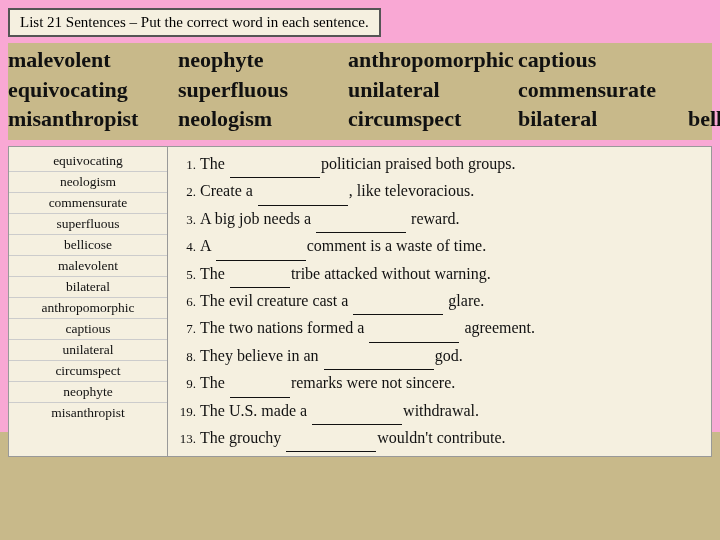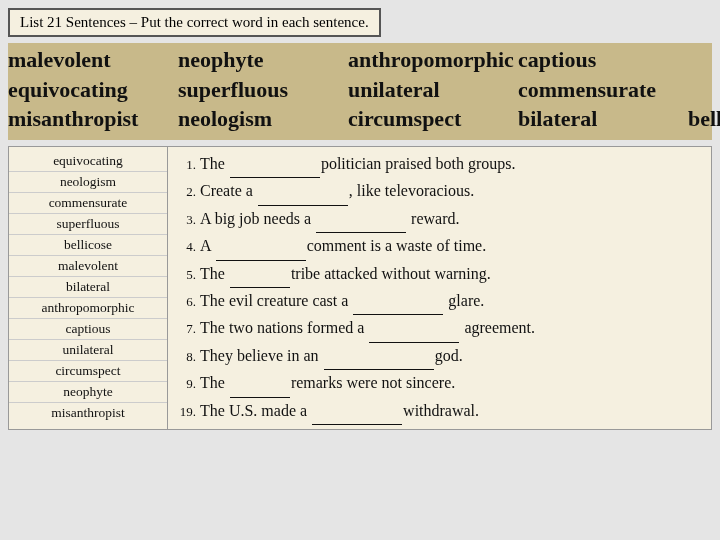--- a/index.html
+++ b/index.html
@@ -6,22 +6,22 @@
     body {
       width: 720px;
       height: 540px;
       background: #c8b98a;
       font-family: 'Times New Roman', Times, serif;
       overflow: hidden;
     }
 
     .outer {
       width: 720px;
-      height: 540px;
-      background: #e5e5e5;
+      height: 432px;
+      background: #f9a8d4;
       padding: 8px;
     }
 
     .title-box {
       border: 2px solid #555;
       background: #f5f0e0;
       padding: 4px 10px;
       margin-bottom: 6px;
       display: inline-block;
       font-size: 15px;
@@ -189,15 +189,19 @@
           <span class="sentence-text">They believe in an <span class="blank blank-long">&nbsp;</span>god.</span>
         </div>
         <div class="sentence-row">
           <span class="sentence-num">9.</span>
           <span class="sentence-text">The <span class="blank blank-short">&nbsp;</span>remarks were not sincere.</span>
         </div>
         <div class="sentence-row">
           <span class="sentence-num">19.</span>
           <span class="sentence-text">The U.S. made a <span class="blank blank-med">&nbsp;</span>withdrawal.</span>
         </div>
+        <div class="sentence-row">
+          <span class="sentence-num">13.</span>
+          <span class="sentence-text">The grouchy <span class="blank blank-med">&nbsp;</span>wouldn't contribute.</span>
+        </div>
       </div>
   </div>
 </div>
 
 </body></html>

